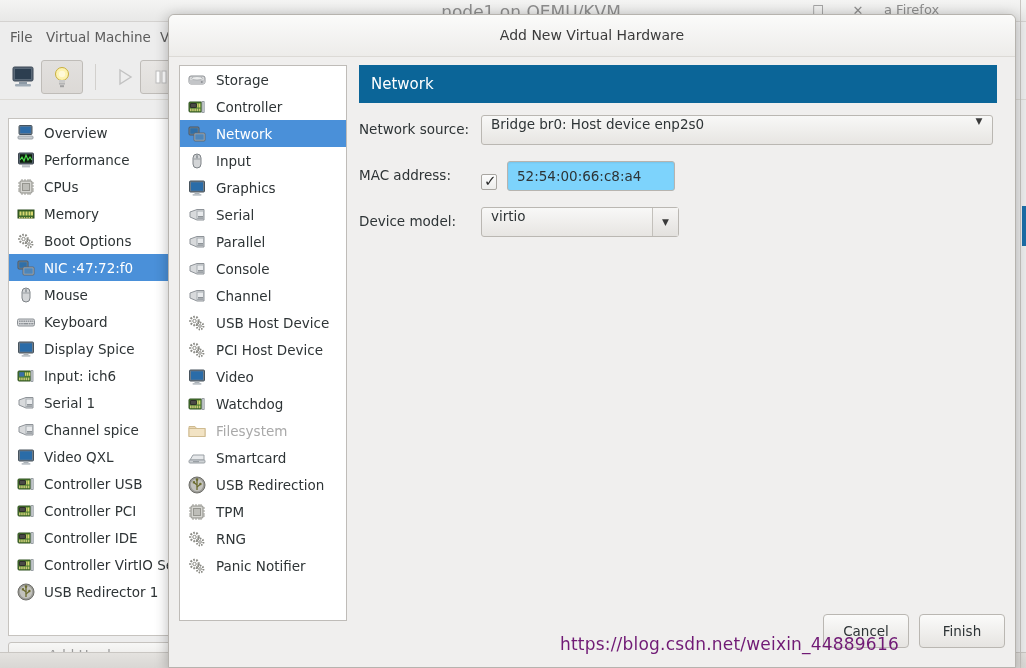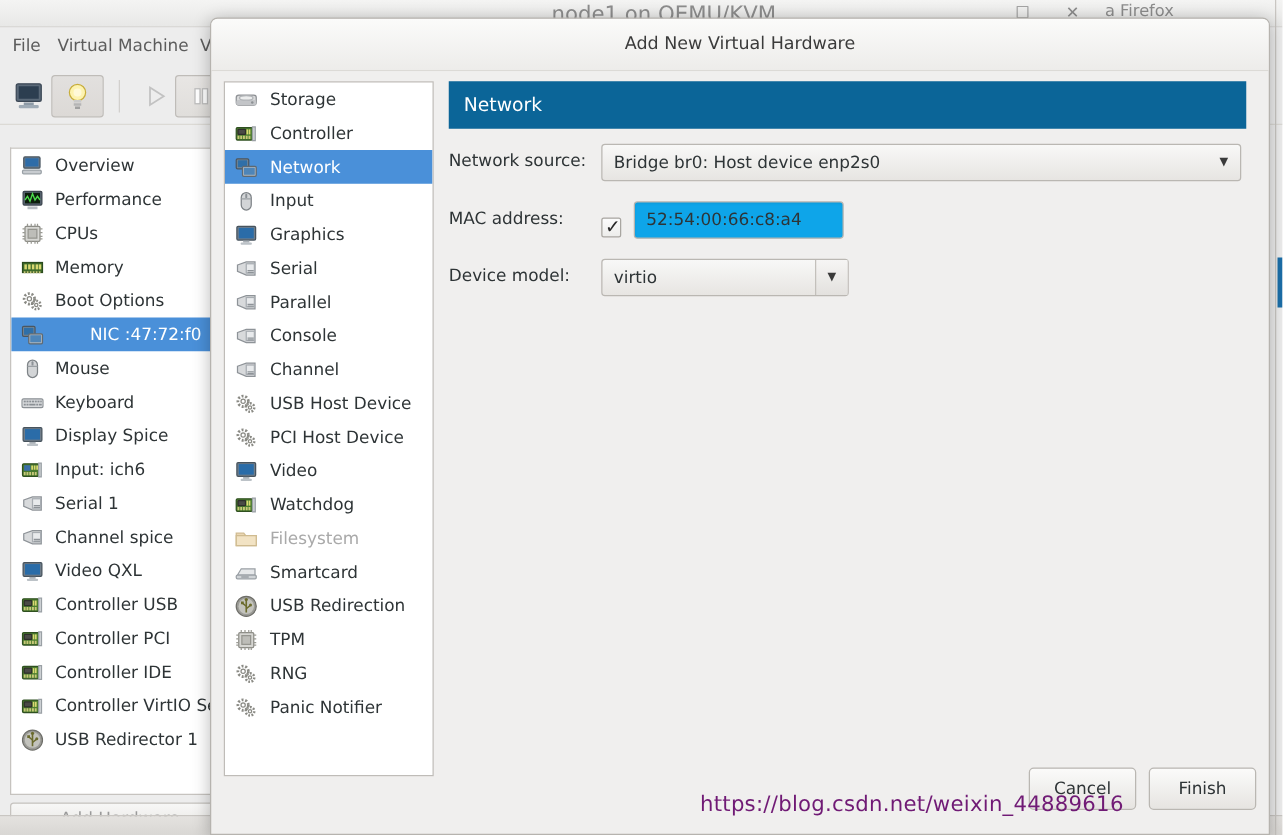--- a/index.html
+++ b/index.html
@@ -67,21 +67,21 @@
   
   .bg-list {
     position: absolute; left: 8px; top: 118px; width: 168px; height: 518px;
     background: #ffffff; border: 1px solid #c6c3bf; border-right: none;
     overflow: hidden;
   }
   .bg-row {
     height: 27px; display: flex; align-items: center; padding-left: 8px;
     white-space: nowrap; font-size: 13.5px; color: #2e3436;
   }
-  .bg-row.selected { background: #4a90d9; color: #ffffff; gap: 28px; }
+  .bg-row.selected { background: #4a90d9; color: #ffffff; }
   .bg-row .lbl { margin-left: 9px; }
   .bg-addhw {
     position: absolute; left: 8px; top: 642px; width: 176px; height: 26px;
     background: linear-gradient(to bottom,#f7f7f6,#e6e4e1);
     border: 1px solid #c6c3bf; border-radius: 3px;
     display: flex; align-items: center; justify-content: center;
     color: #9a9a9a; font-size: 13.5px;
   }
   .bg-bottom-strip {
     position: absolute; left: 0px; top: 652px; width: 1026px; height: 16px;
@@ -144,34 +144,34 @@
   .form { position: absolute; left: 190px; top: 100px; width: 638px; }
   .frow { position: relative; height: 32px; margin-bottom: 14px; }
   .flabel {
     position: absolute; left: 0; top: 6px; width: 118px; text-align: left;
     font-size: 13.5px; color: #2e3436; white-space: nowrap;
   }
   .combo {
     position: absolute; height: 30px;
     background: linear-gradient(to bottom,#f8f8f7,#e7e5e2);
     border: 1px solid #bab7b2; border-radius: 3px;
-    display: flex; align-items: center;
+    display: flex; align-items: flex-start;
     font-size: 13.5px; color: #2e3436;
   }
   .combo .ctext { padding-left: 9px; flex: 1; white-space: nowrap; overflow: hidden; }
   .combo .arrow {
     width: 26px; display: flex; align-items: center; justify-content: center;
     font-size: 9px; color: #3a3a3a;
   }
   .combo.split .arrow {
     border-left: 1px solid #c3c0bb; height: 28px;
     background: linear-gradient(to bottom,#f6f5f4,#e3e1de);
   }
   .textfield {
-    position: absolute; height: 30px; background: #0ea5e9;
+    position: absolute; height: 30px; background: #7dd3fc;
     border: 1px solid #b7b4af; border-radius: 3px;
     display: flex; align-items: center; padding-left: 9px;
     font-size: 13.5px; color: #2e3436;
     box-shadow: inset 0 1px 2px rgba(0,0,0,0.07);
   }
   .checkbox {
     position: absolute; width: 16px; height: 16px; top: 13px;
     background: linear-gradient(to bottom,#fcfcfc,#ededeb);
     border: 1px solid #a9a6a1; border-radius: 2px;
   }

